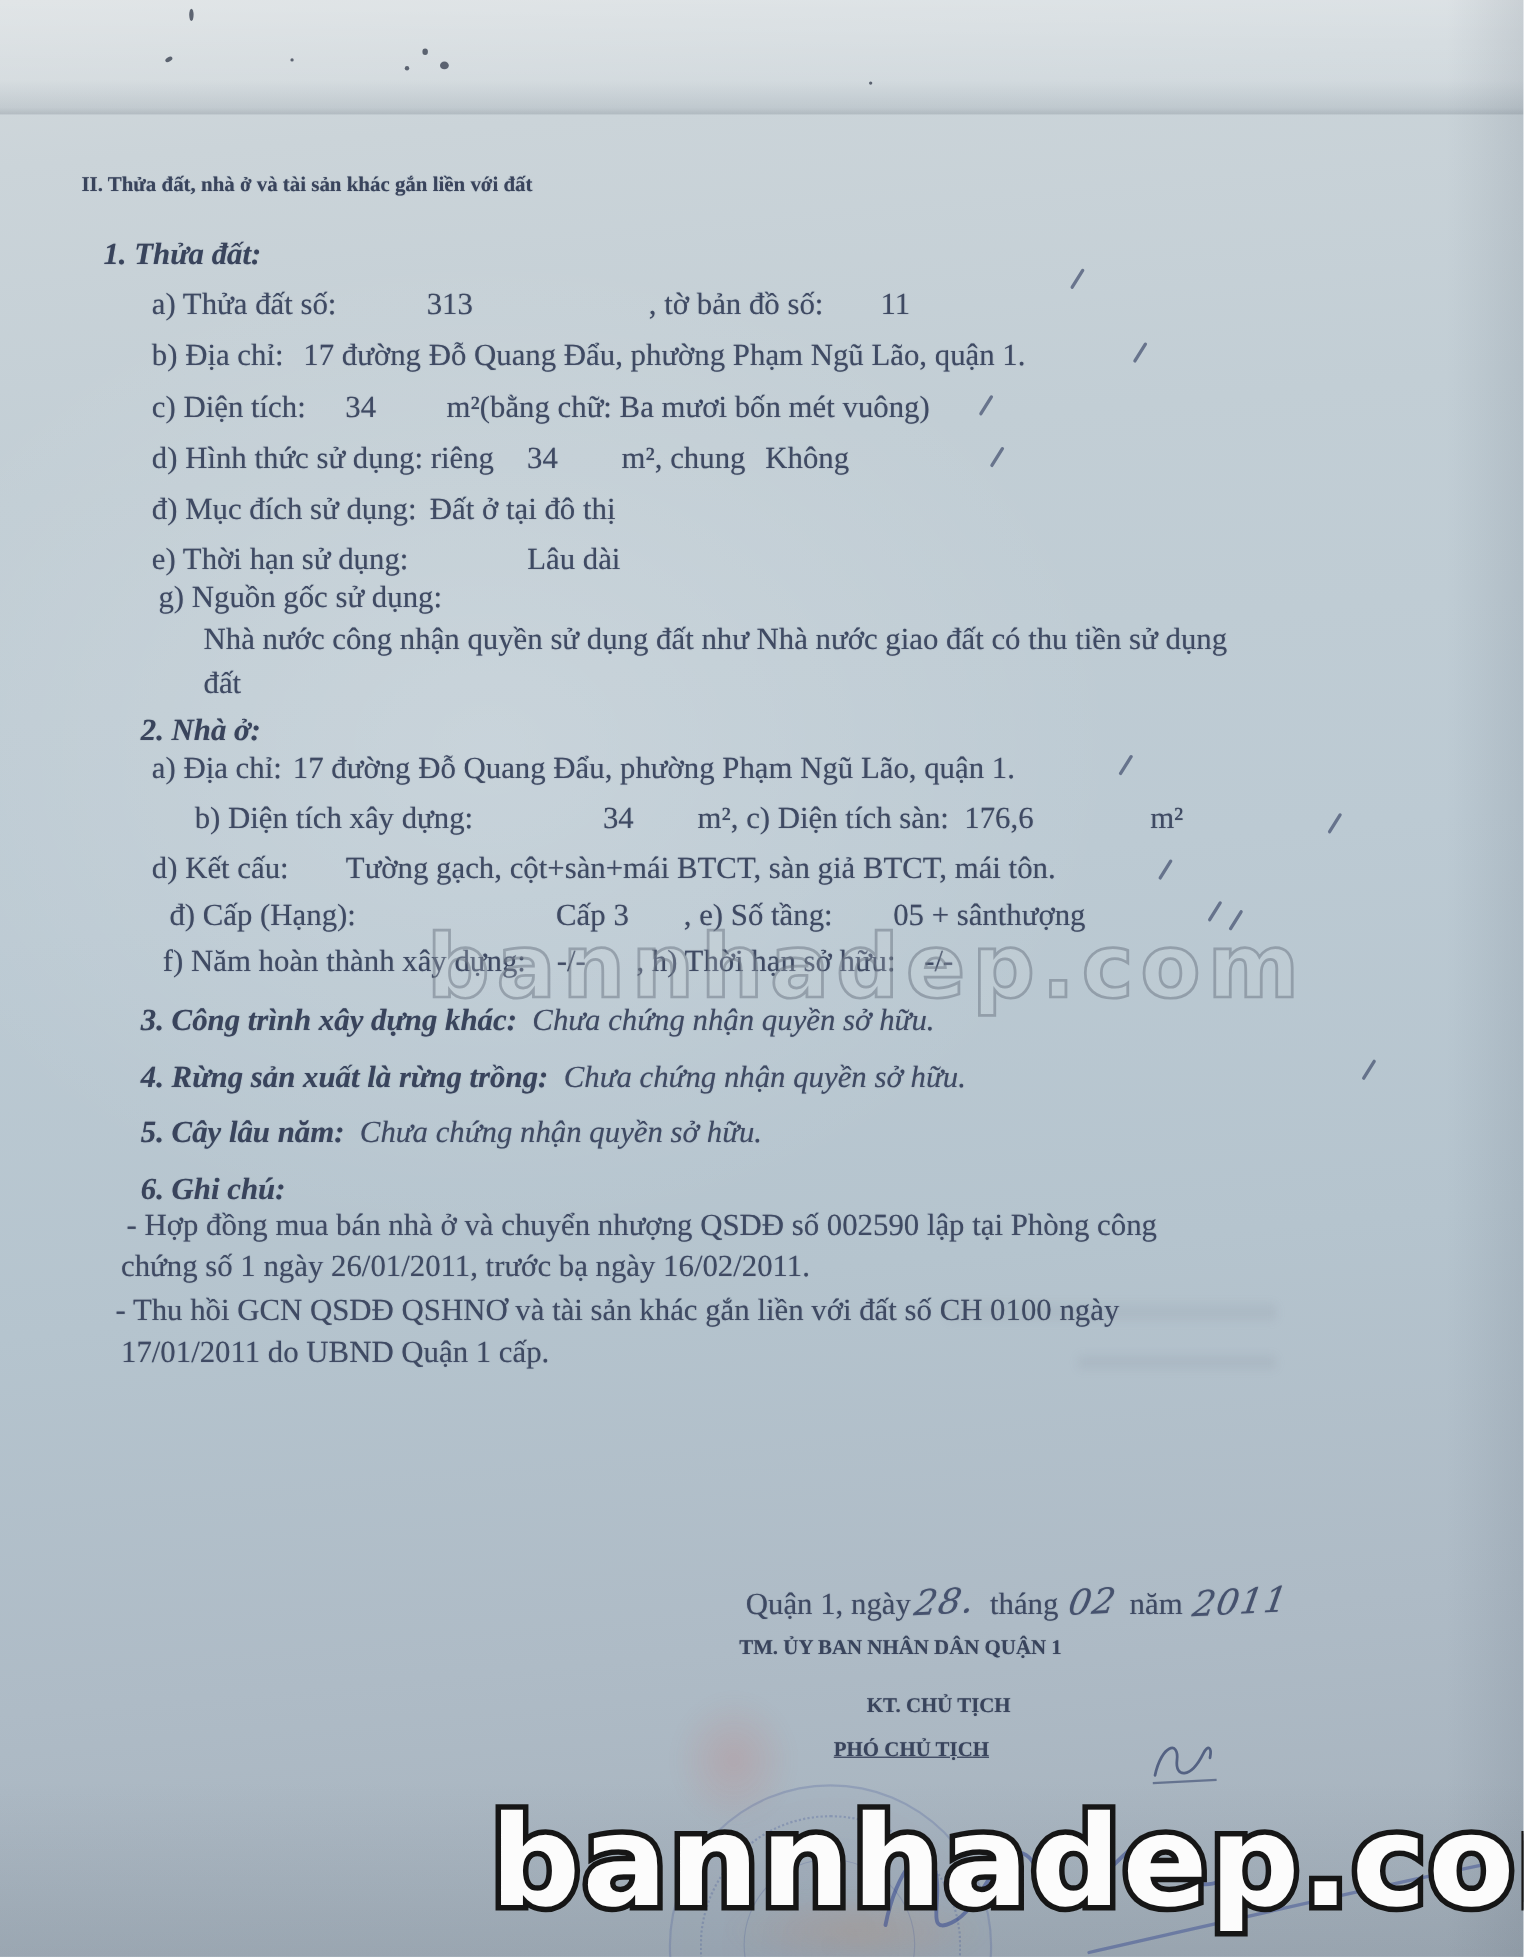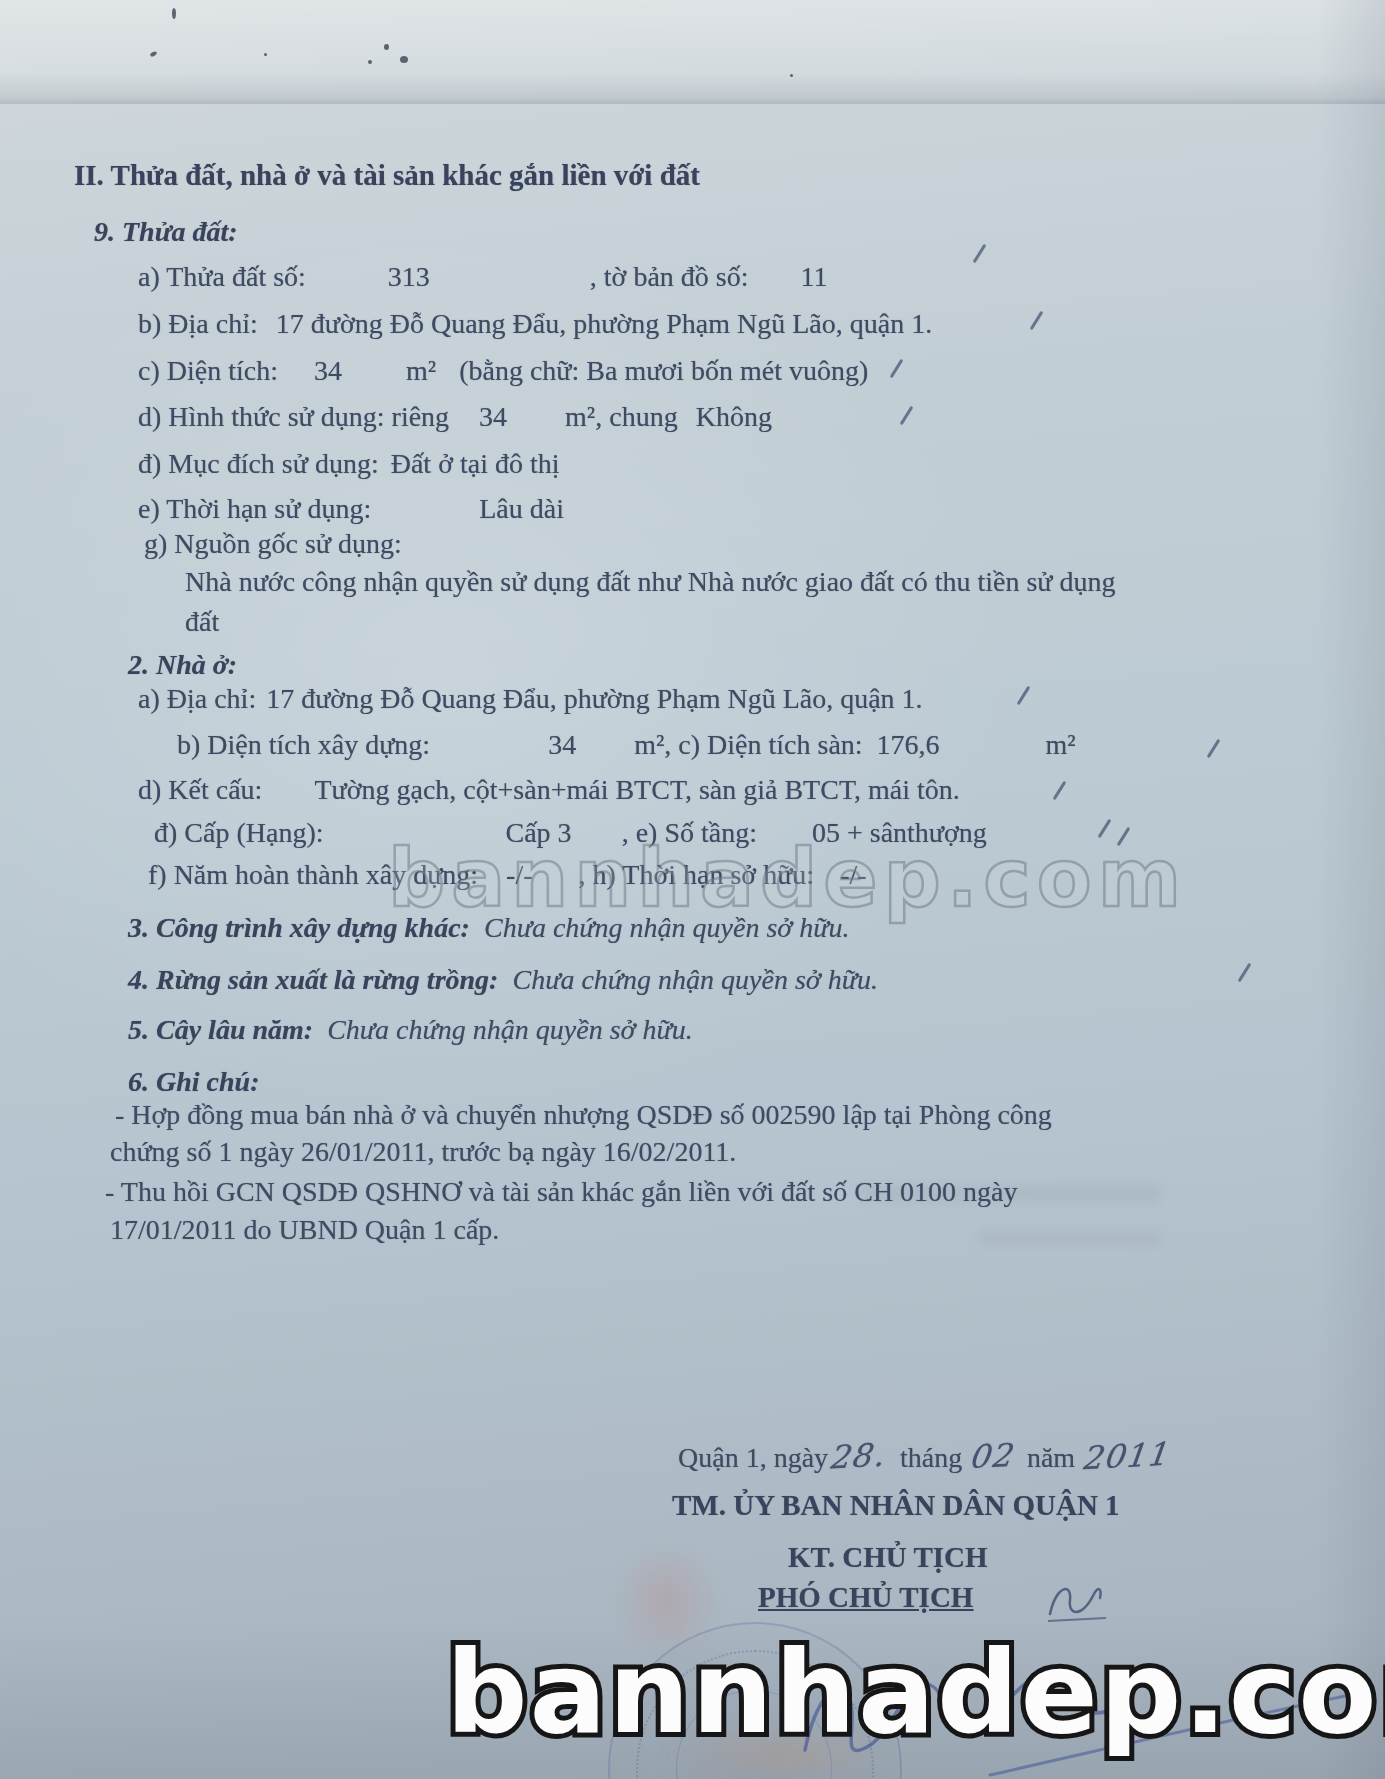--- a/index.html
+++ b/index.html
@@ -14,21 +14,21 @@
   .right-shade{position:absolute;top:0;right:0;width:70px;height:100%;
     background:linear-gradient(270deg,rgba(88,98,112,0.14),rgba(88,98,112,0) 100%);}
   .bottom-shade{position:absolute;bottom:0;left:0;right:0;height:160px;
     background:linear-gradient(0deg,rgba(70,80,92,0.14),rgba(70,80,92,0) 100%);}
   .content{position:absolute;inset:0;color:#3f4a63;filter:blur(0.3px);z-index:2;}
   .line{position:absolute;white-space:nowrap;font-size:28px;line-height:1.2;
     text-shadow:0 0 1px rgba(63,74,99,0.55);}
   .b{font-weight:bold;color:#39445c;}
   .bi{font-weight:bold;font-style:italic;color:#39445c;}
   .i{font-style:italic;}
-  .big{font-size:29px;}
+  .big{font-size:19px;}
   .hw{display:inline-block;font-family:"DejaVu Serif",serif;font-style:italic;font-size:32px;
     transform:skewX(-12deg) rotate(-3deg);letter-spacing:1px;color:#46527000;color:#46526e;}
   .tick{position:absolute;width:3px;height:21px;background:#4a5674;border-radius:2px;
     transform:rotate(32deg);opacity:0.75;z-index:2;}
   .speck{position:absolute;background:#3c4454;border-radius:50%;opacity:0.8;z-index:2;}
   
   .wm-mid{position:absolute;top:832px;left:388px;z-index:3;
     font-family:"DejaVu Sans",sans-serif;font-weight:bold;font-size:80px;letter-spacing:6px;
     color:rgba(205,212,219,0.22);-webkit-text-stroke:2.5px rgba(105,115,130,0.50);white-space:nowrap;}
   
@@ -69,32 +69,32 @@
 
 <div class="ghost" style="top:1185px;left:860px;width:300px;height:16px;"></div>
 <div class="ghost" style="top:1232px;left:980px;width:180px;height:13px;"></div>
 <div class="red-bleed rb1"></div>
 <div class="red-bleed rb2"></div>
 
 <div class="content">
 
   <div class="line b big" style="top:158px;left:74px;">II. Thửa đất, nhà ở và tài sản khác gắn liền với đất</div>
 
-  <div class="line bi" style="top:215px;left:94px;">9. Thửa đất:</div>
+  <div class="line bi" style="top:215px;left:94px;">1. Thửa đất:</div>
 
   <div class="line" style="top:260px;left:138px;">
     <span>a) Thửa đất số:</span><span style="margin-left:82px;">313</span><span style="margin-left:160px;">, tờ bản đồ số:</span><span style="margin-left:52px;">11</span>
   </div>
 
   <div class="line" style="top:307px;left:138px;">
     <span>b) Địa chỉ:</span><span style="margin-left:18px;">17 đường Đỗ Quang Đẩu, phường Phạm Ngũ Lão, quận 1.</span>
   </div>
 
   <div class="line" style="top:354px;left:138px;">
-    <span>c) Diện tích:</span><span style="margin-left:36px;">34</span><span style="margin-left:64px;">m²</span><span style="margin-left:23px;">(bằng chữ: Ba mươi bốn mét vuông)</span>
+    <span>c) Diện tích:</span><span style="margin-left:36px;">34</span><span style="margin-left:64px;">m²</span><span style="margin-left:0;">(bằng chữ: Ba mươi bốn mét vuông)</span>
   </div>
 
   <div class="line" style="top:400px;left:138px;">
     <span>d) Hình thức sử dụng: riêng</span><span style="margin-left:30px;">34</span><span style="margin-left:58px;">m², chung</span><span style="margin-left:18px;">Không</span>
   </div>
 
   <div class="line" style="top:492px;left:138px;">
     <span>e) Thời hạn sử dụng:</span><span style="margin-left:108px;">Lâu dài</span>
   </div>
 

